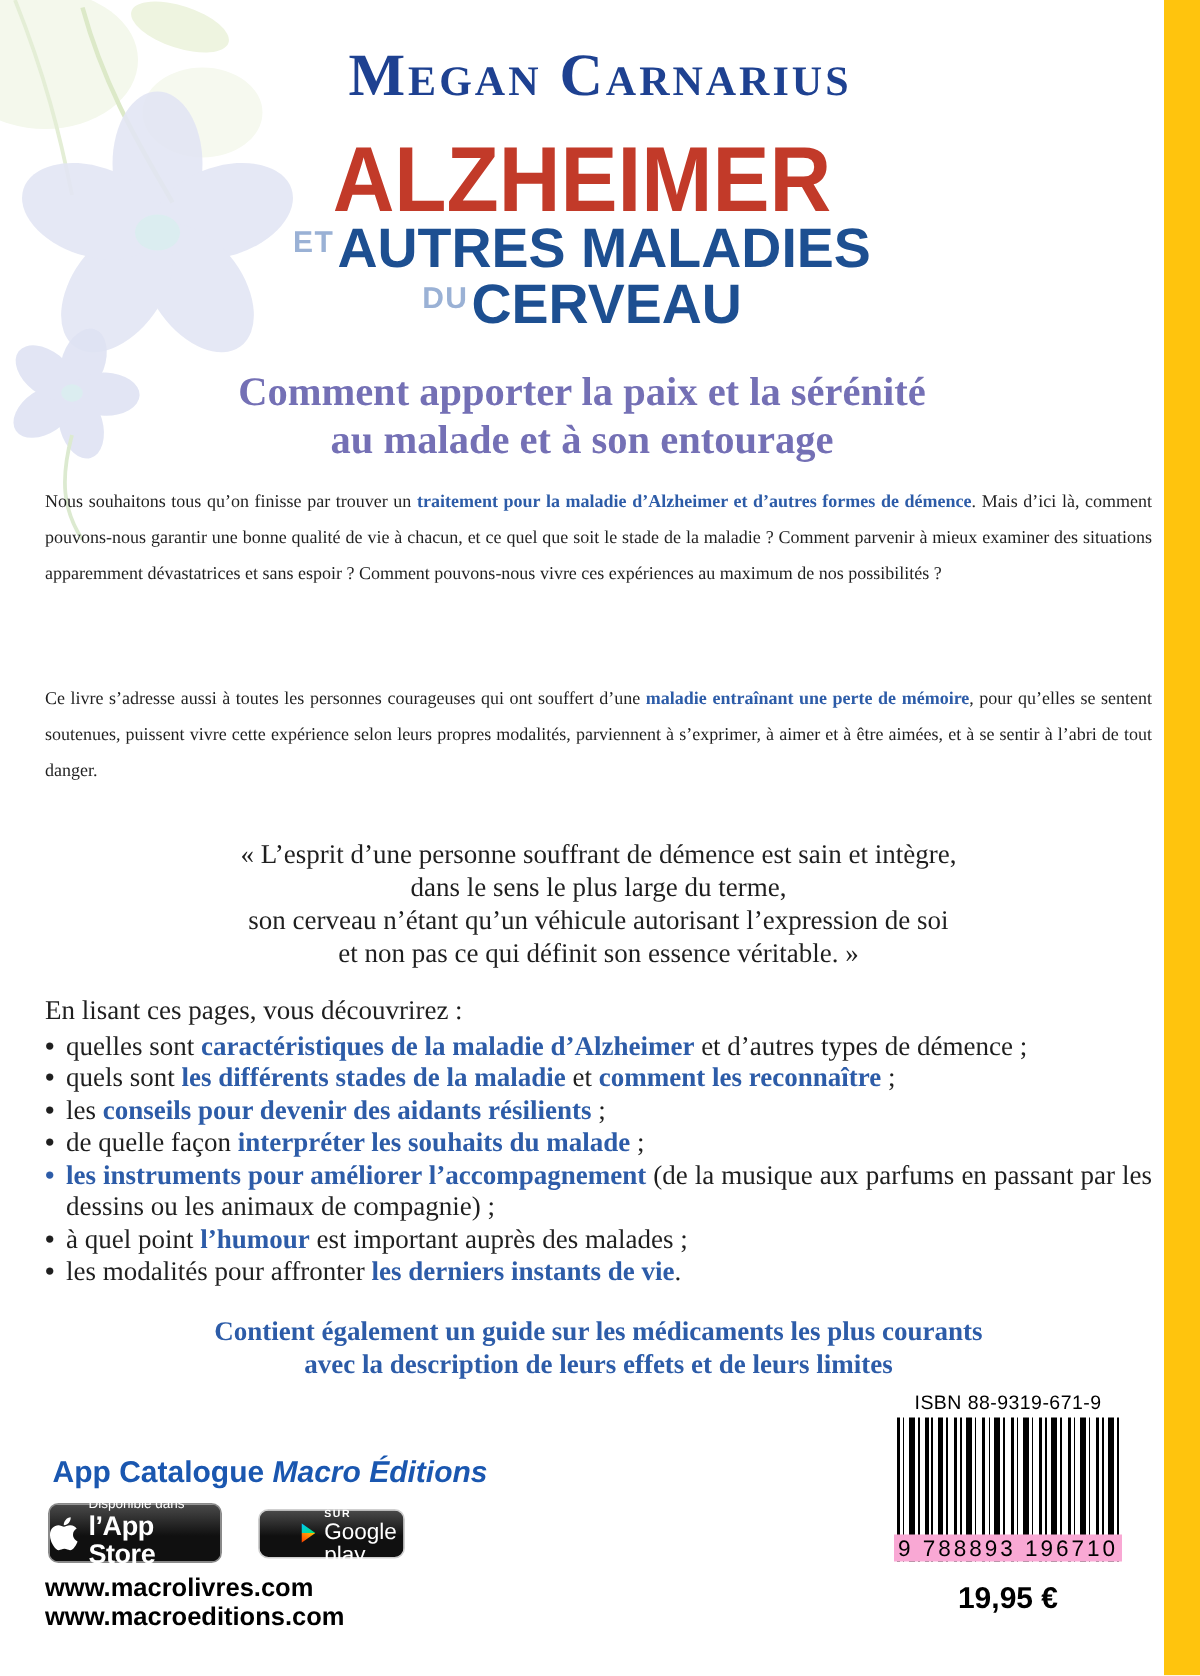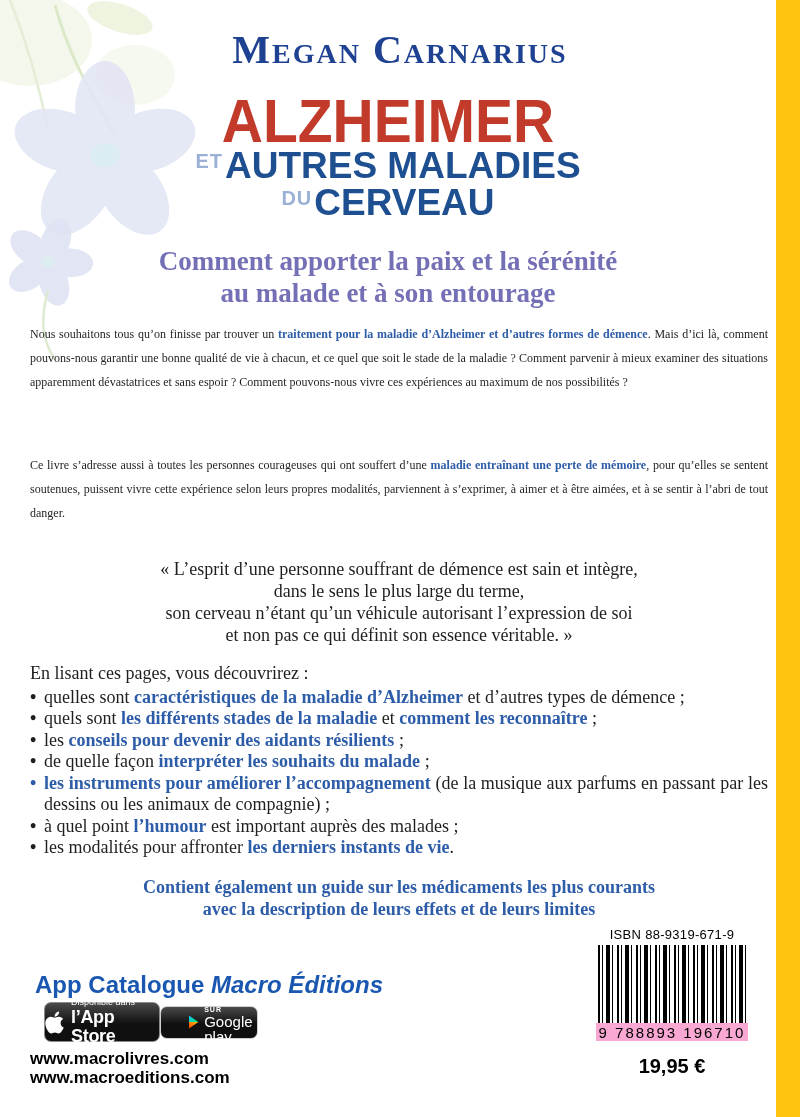--- a/index.html
+++ b/index.html
@@ -53,22 +53,22 @@
   .blist li{display:flex;align-items:flex-start;}
   .bullet{width:14px;flex:0 0 14px;font-weight:bold;}
   .bullet.marker-b{color:var(--accent-blue);}
   .li-text{flex:1;text-align:justify;}
 
   .note{position:absolute;top:876px;left:30px;width:738px;text-align:center;
     font-weight:bold;font-size:18px;line-height:22px;color:var(--accent-blue);}
 
   
   .catalog{position:absolute;left:35px;top:971px;
-    font-family:"Liberation Sans",sans-serif;font-weight:bold;font-size:24px;color:var(--catalog-blue);}
-  .badges{position:absolute;left:44px;top:1002px;display:flex;align-items:center;}
+    font-family:"Liberation Sans",sans-serif;font-weight:bold;font-size:20px;color:var(--catalog-blue);}
+  .badges{position:absolute;left:32px;top:1002px;display:flex;align-items:center;gap:24px;}
   .badge{background:linear-gradient(#4a4a4a,#101010 55%);border-radius:7px;color:#fff;
     font-family:"Liberation Sans",sans-serif;display:flex;align-items:center;justify-content:center;}
   .badge.appstore{width:116px;height:40px;border:1px solid #8a8a8a;gap:7px;}
   .badge.gplay{width:98px;height:33px;border:1px solid #cfcfcf;gap:6px;padding-left:28px;}
   .badge .txt{display:flex;flex-direction:column;line-height:1.05;}
   .as-small{font-size:9px;}
   .as-big{font-size:18px;font-weight:bold;letter-spacing:-0.3px;}
   .gp-small{font-size:7px;letter-spacing:1px;font-weight:bold;}
   .gp-big{font-size:15px;letter-spacing:0px;}
   .urls{position:absolute;left:30px;top:1049px;font-family:"Liberation Sans",sans-serif;

